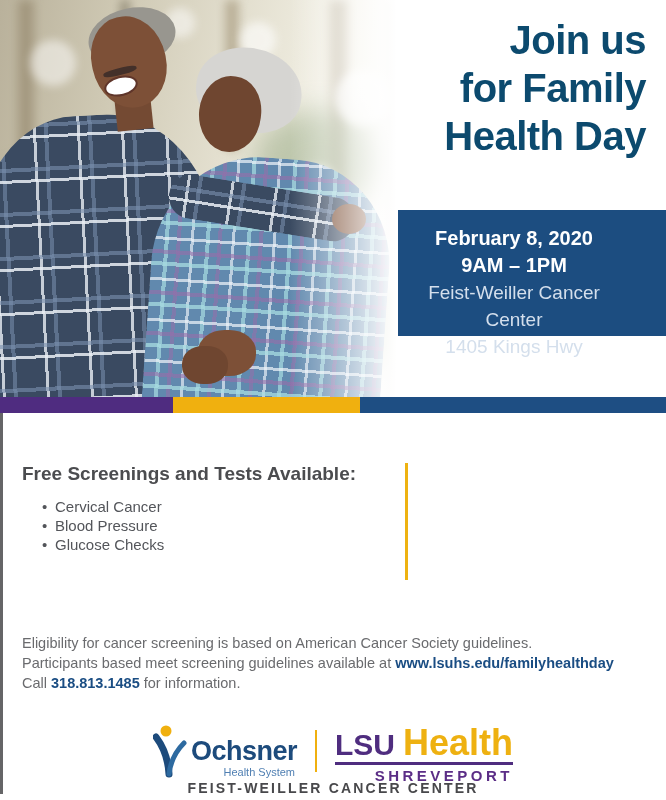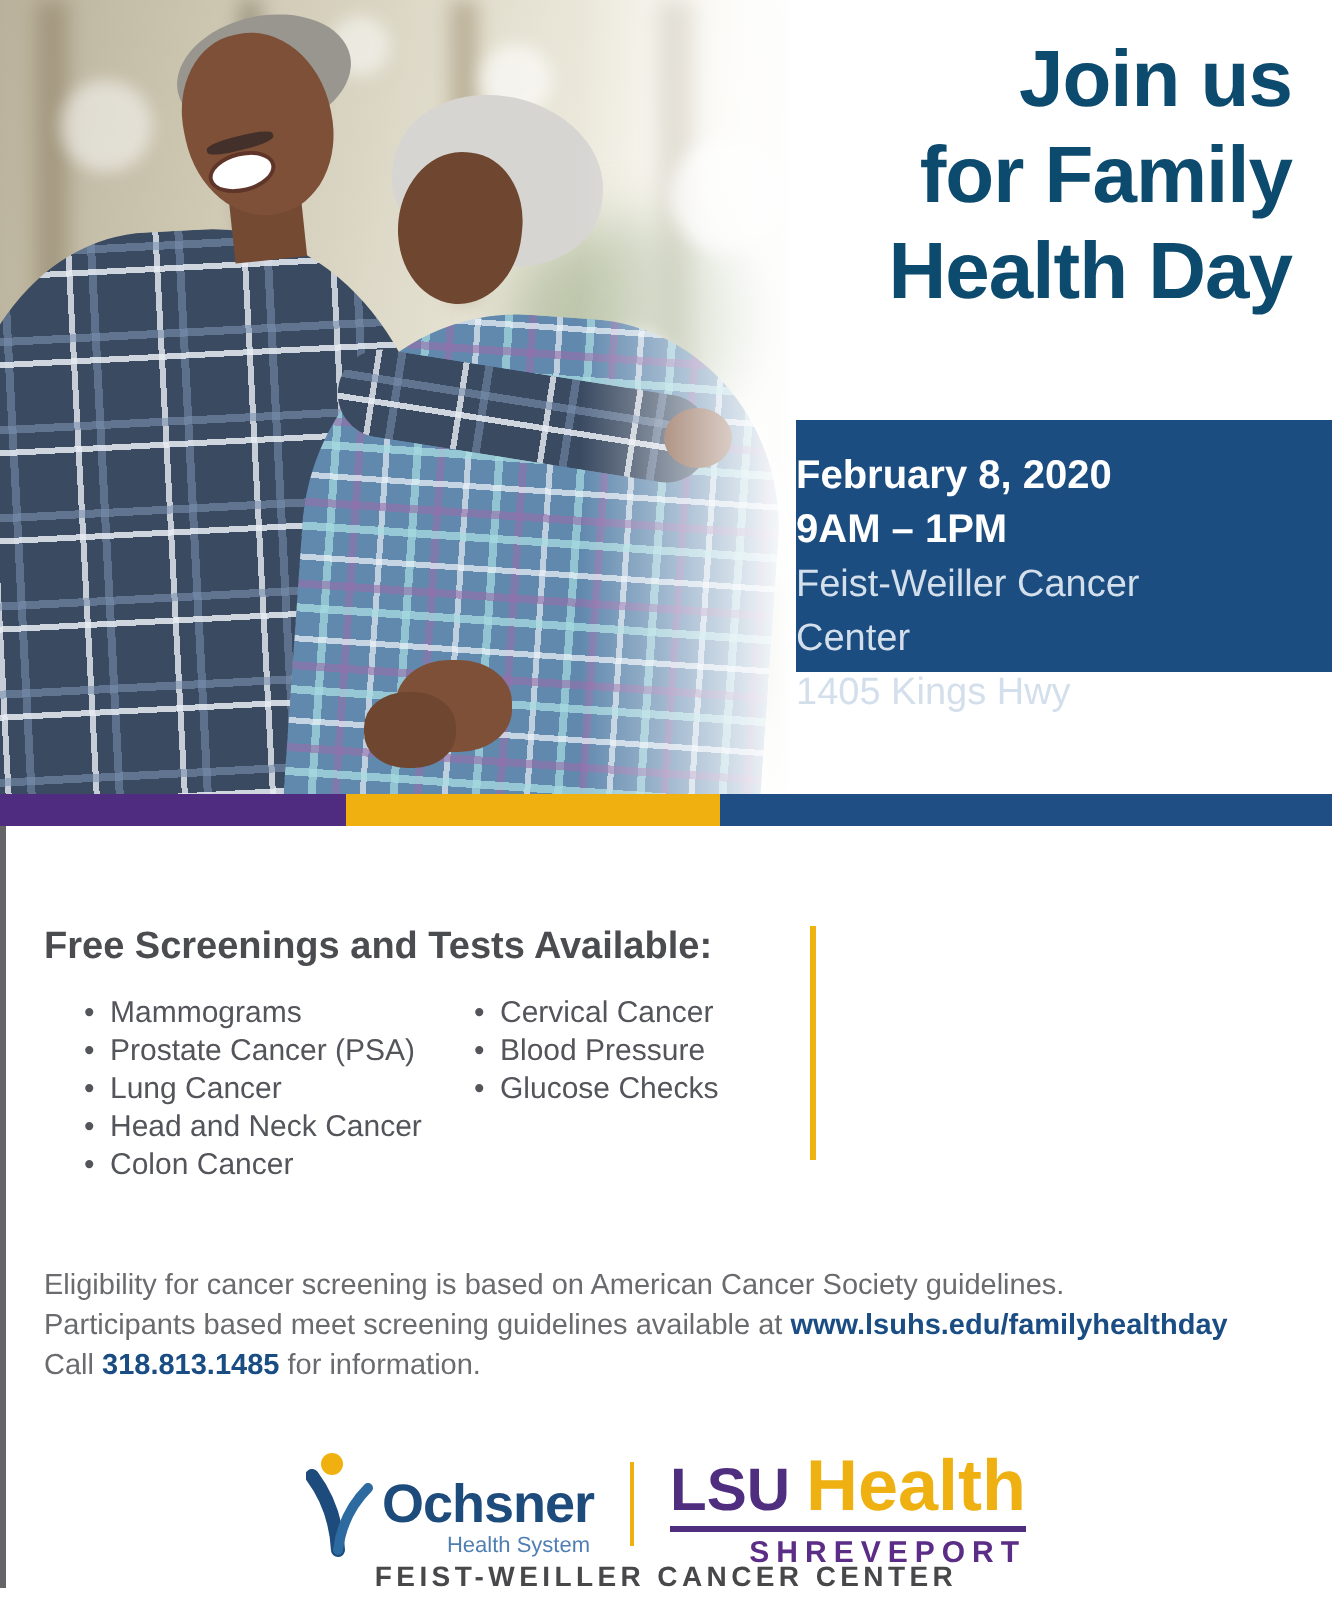--- a/index.html
+++ b/index.html
@@ -59,21 +59,21 @@
   .hands2{ position:absolute; left:182px; top:346px; width:46px; height:38px; background:#6f4630; border-radius:46%; }
   .photo-fade{ position:absolute; right:0; top:0; width:130px; height:100%;
                background:linear-gradient(90deg, rgba(255,255,255,0), #ffffff 82%); }
 
   
   .title{ position:absolute; top:16px; right:20px; width:300px; text-align:right;
           font-size:40px; line-height:48px; font-weight:bold; color:#0c4a6e; letter-spacing:-0.5px; }
 
   
   .event-box{ position:absolute; left:398px; top:210px; width:268px; height:126px;
-              padding:15px 36px 0 0; text-align:left; color:#ffffff; }
+              padding:15px 36px 0 0; text-align:center; color:#ffffff; }
   .event-line{ font-size:20px; line-height:27px; font-weight:bold; }
   .event-line.light{ font-weight:normal; color:#d4dfec; font-size:19px; }
 
   
   .stripe{ position:absolute; left:0; top:397px; width:666px; height:16px; }
   .stripe .seg{ position:absolute; top:0; height:16px; }
   .seg-purple{ left:0; width:173px; }
   .seg-gold{ left:173px; width:187px; }
   .seg-navy{ left:360px; width:306px; }
 
@@ -169,27 +169,20 @@
   <div class="stripe">
     <div class="seg seg-purple" style="background:#4f2c80;"></div>
     <div class="seg seg-gold" style="background:#f0b00f;"></div>
     <div class="seg seg-navy" style="background:#1e4e83;"></div>
   </div>
 
   <div class="left-edge"></div>
 
   <div class="screen-heading">Free Screenings and Tests Available:</div>
   <div class="screen-cols">
-    <ul class="screen-col c1">
-      <li>Mammograms</li>
-      <li>Prostate Cancer (PSA)</li>
-      <li>Lung Cancer</li>
-      <li>Head and Neck Cancer</li>
-      <li>Colon Cancer</li>
-    </ul>
     <ul class="screen-col c2">
       <li>Cervical Cancer</li>
       <li>Blood Pressure</li>
       <li>Glucose Checks</li>
     </ul>
   </div>
 
   <div class="gold-vline" style="background:#eeb211;"></div>
 
   <div class="eligibility">

